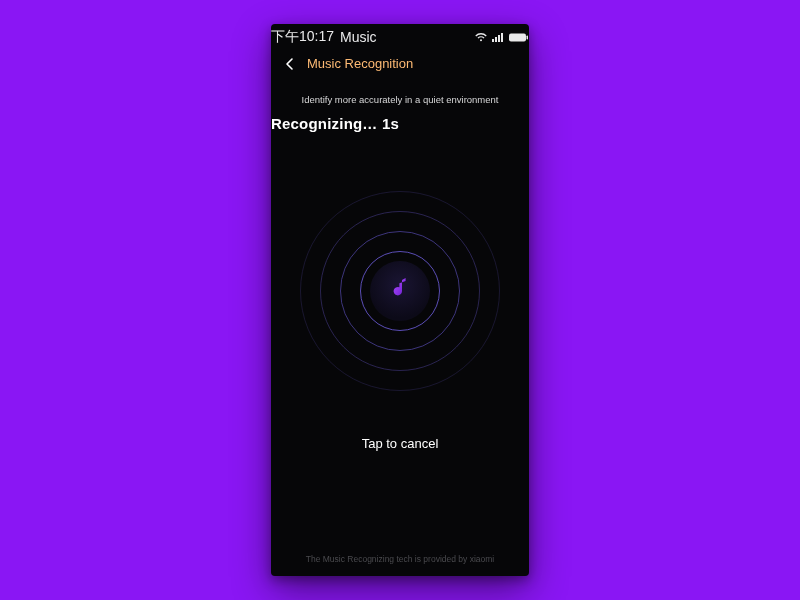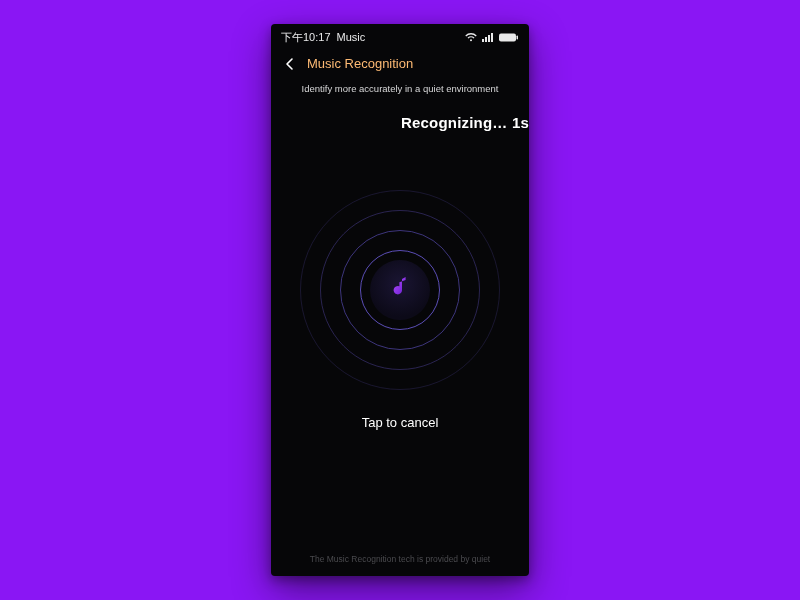--- a/index.html
+++ b/index.html
@@ -22,48 +22,48 @@
     display: flex;
     flex-direction: column;
     color: #fff;
     position: relative;
   }
   .status-bar {
     height: 18px;
     display: flex;
     align-items: center;
     justify-content: space-between;
-    padding: 0 10px;
-    font-size: 11px;
+    padding: 0 0;
+    font-size: 14px;
     color: #e9e9ea;
     margin-top: 4px;
   }
   .status-left { display: flex; gap: 6px; align-items: center; }
   .status-right { display: flex; gap: 5px; align-items: center; }
   .status-right svg { display:block; }
   .nav-bar {
     display: flex;
     align-items: center;
     gap: 10px;
     padding: 10px 12px 4px 12px;
   }
   .back { width: 14px; height: 14px; }
   .nav-title { font-size: 13px; font-weight: 500; color:#fdba74; }
   .hint {
     text-align: center;
     font-size: 9.5px;
     color: #d7d7d8;
-    margin-top: 8px;
+    margin-top: 19px;
   }
   .status-text {
-    text-align: right;
+    text-align: left;
     font-size: 15px;
     font-weight: 700;
     color: #fff;
-    margin-top: 20px;
+    margin-top: 10px;
     letter-spacing: 0.2px;
   }
   .ripple-area {
     position: relative;
     width: 258px;
     height: 250px;
     margin-top: 34px;
     display:flex; align-items:center; justify-content:center;
   }
   .ring {
@@ -80,20 +80,21 @@
     width: 60px; height: 60px;
     border-radius: 50%;
     background: radial-gradient(circle at 50% 40%, #1a1533 0%, #0c0a18 70%);
     display:flex; align-items:center; justify-content:center;
   }
   .cancel {
     text-align: center;
     font-size: 13px;
     font-weight: 500;
     color: #fff;
+    margin-top: 20px;
   }
   .footer {
     position: absolute;
     bottom: 12px;
     width: 100%;
     text-align: center;
     font-size: 8.5px;
     color: #4a4a4e;
   }
 </style>
@@ -157,14 +158,14 @@
             </linearGradient>
           </defs>
           <path d="M16 5 v11.2 a4.2 4.2 0 1 1 -2.6 -3.9 V8.2 l6.2 -2.1 V3 z" fill="url(#g)"></path>
         </svg>
       </span>
     </div>
   </div>
 
   <div class="cancel">Tap to cancel</div>
 
-  <div class="footer">The Music Recognition tech is provided by quiet</div>
+  <div class="footer">The Music Recognizing tech is provided by xiaomi</div>
 </div>
 
 </body></html>

